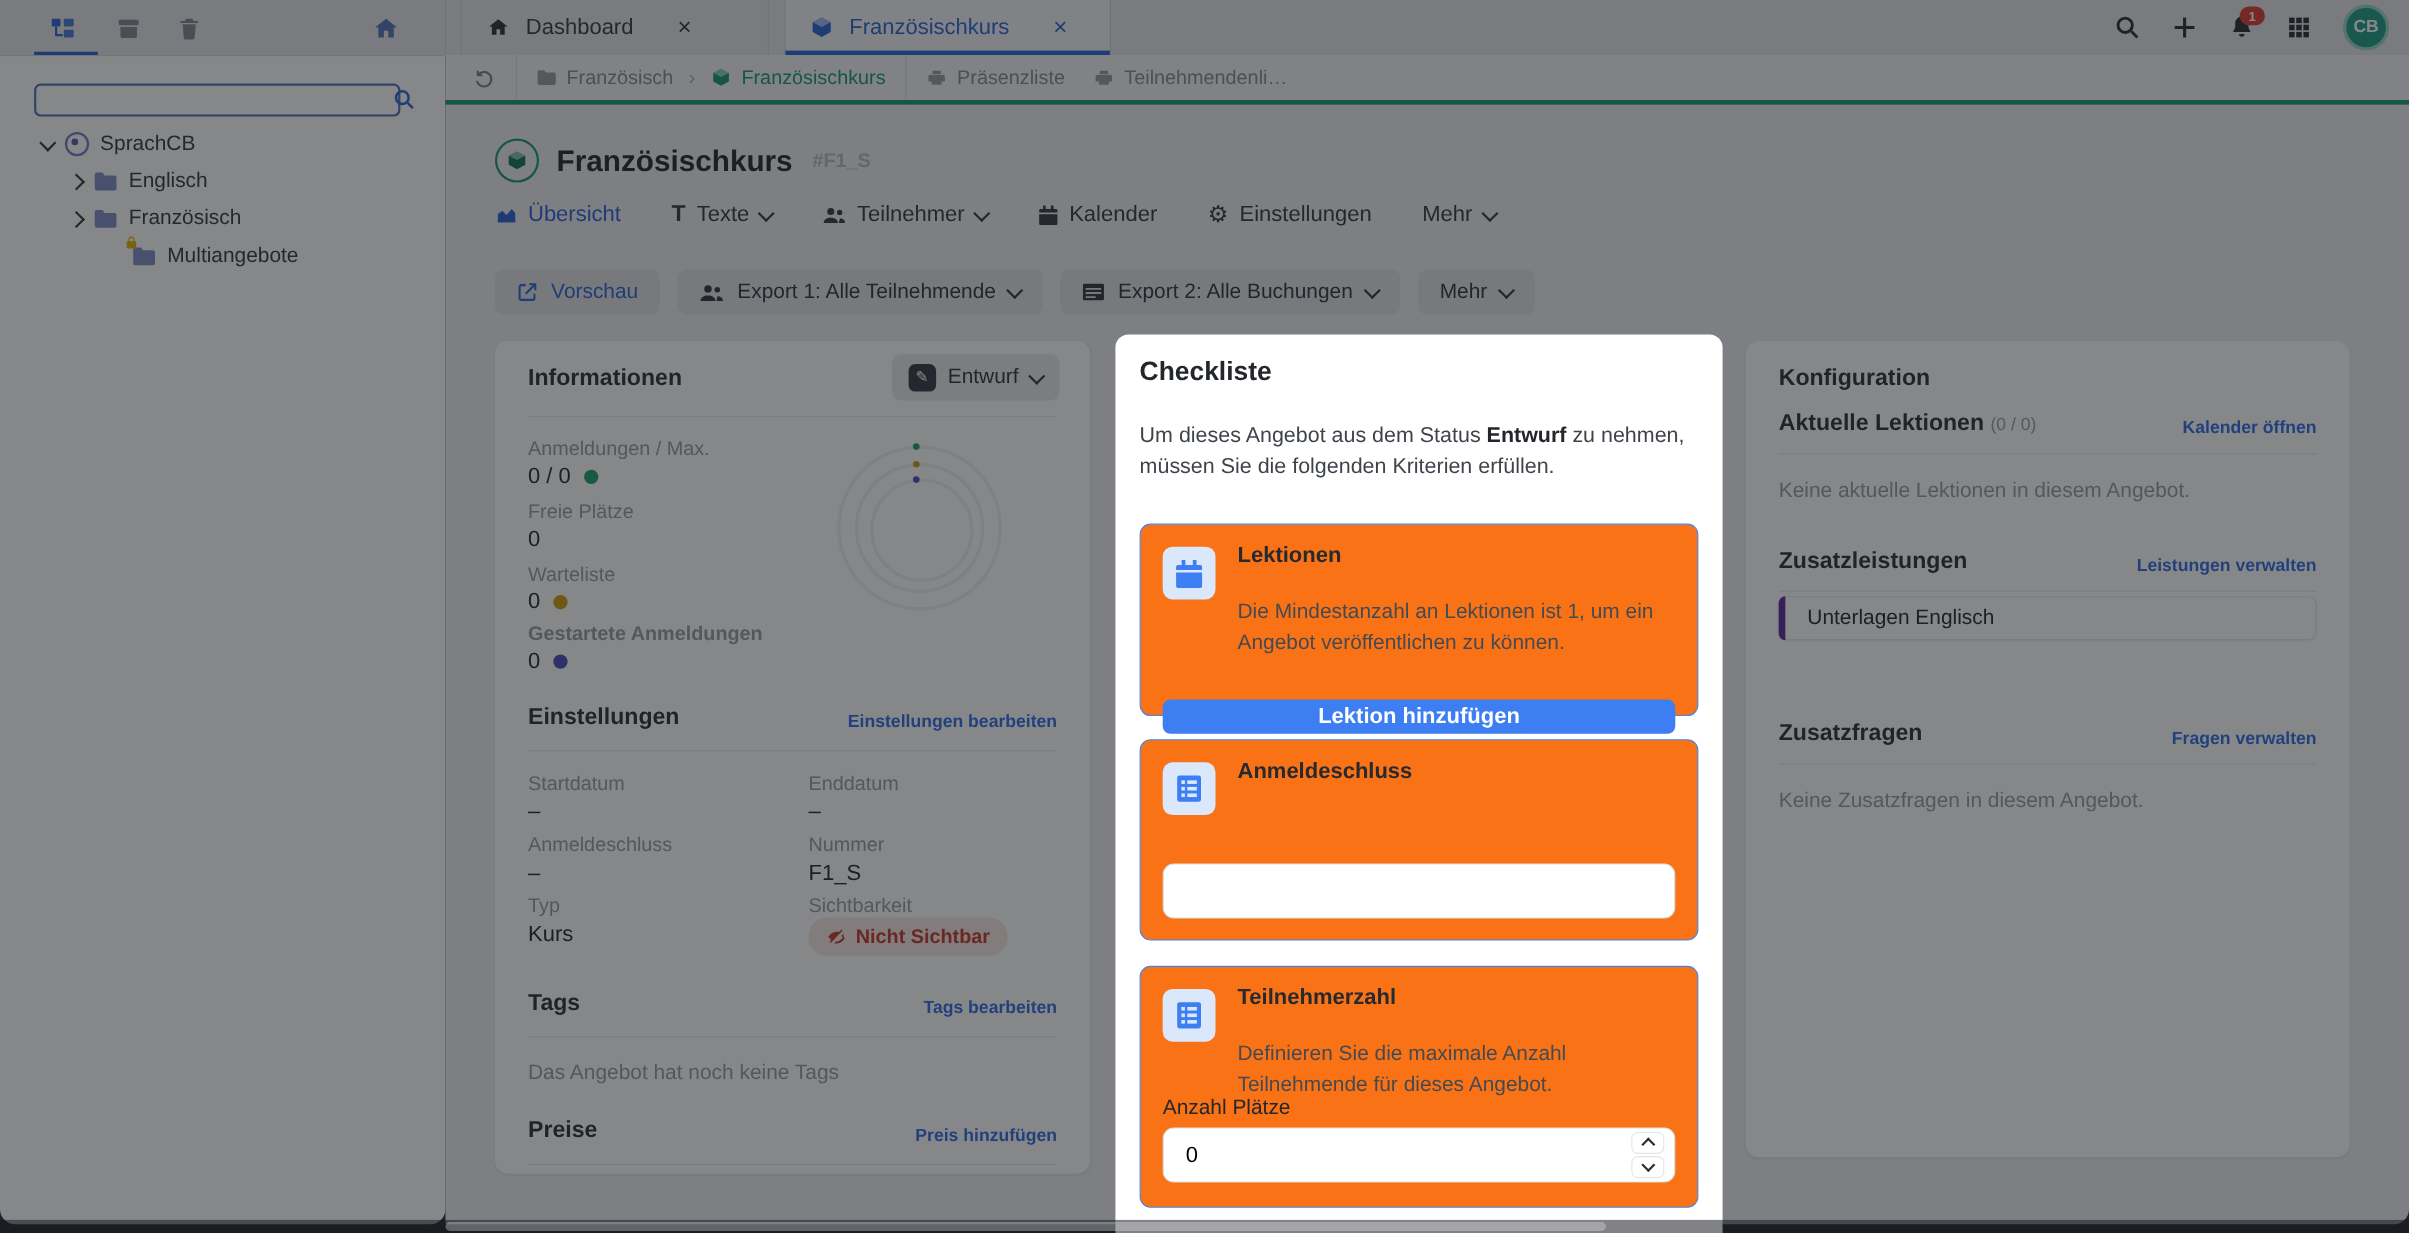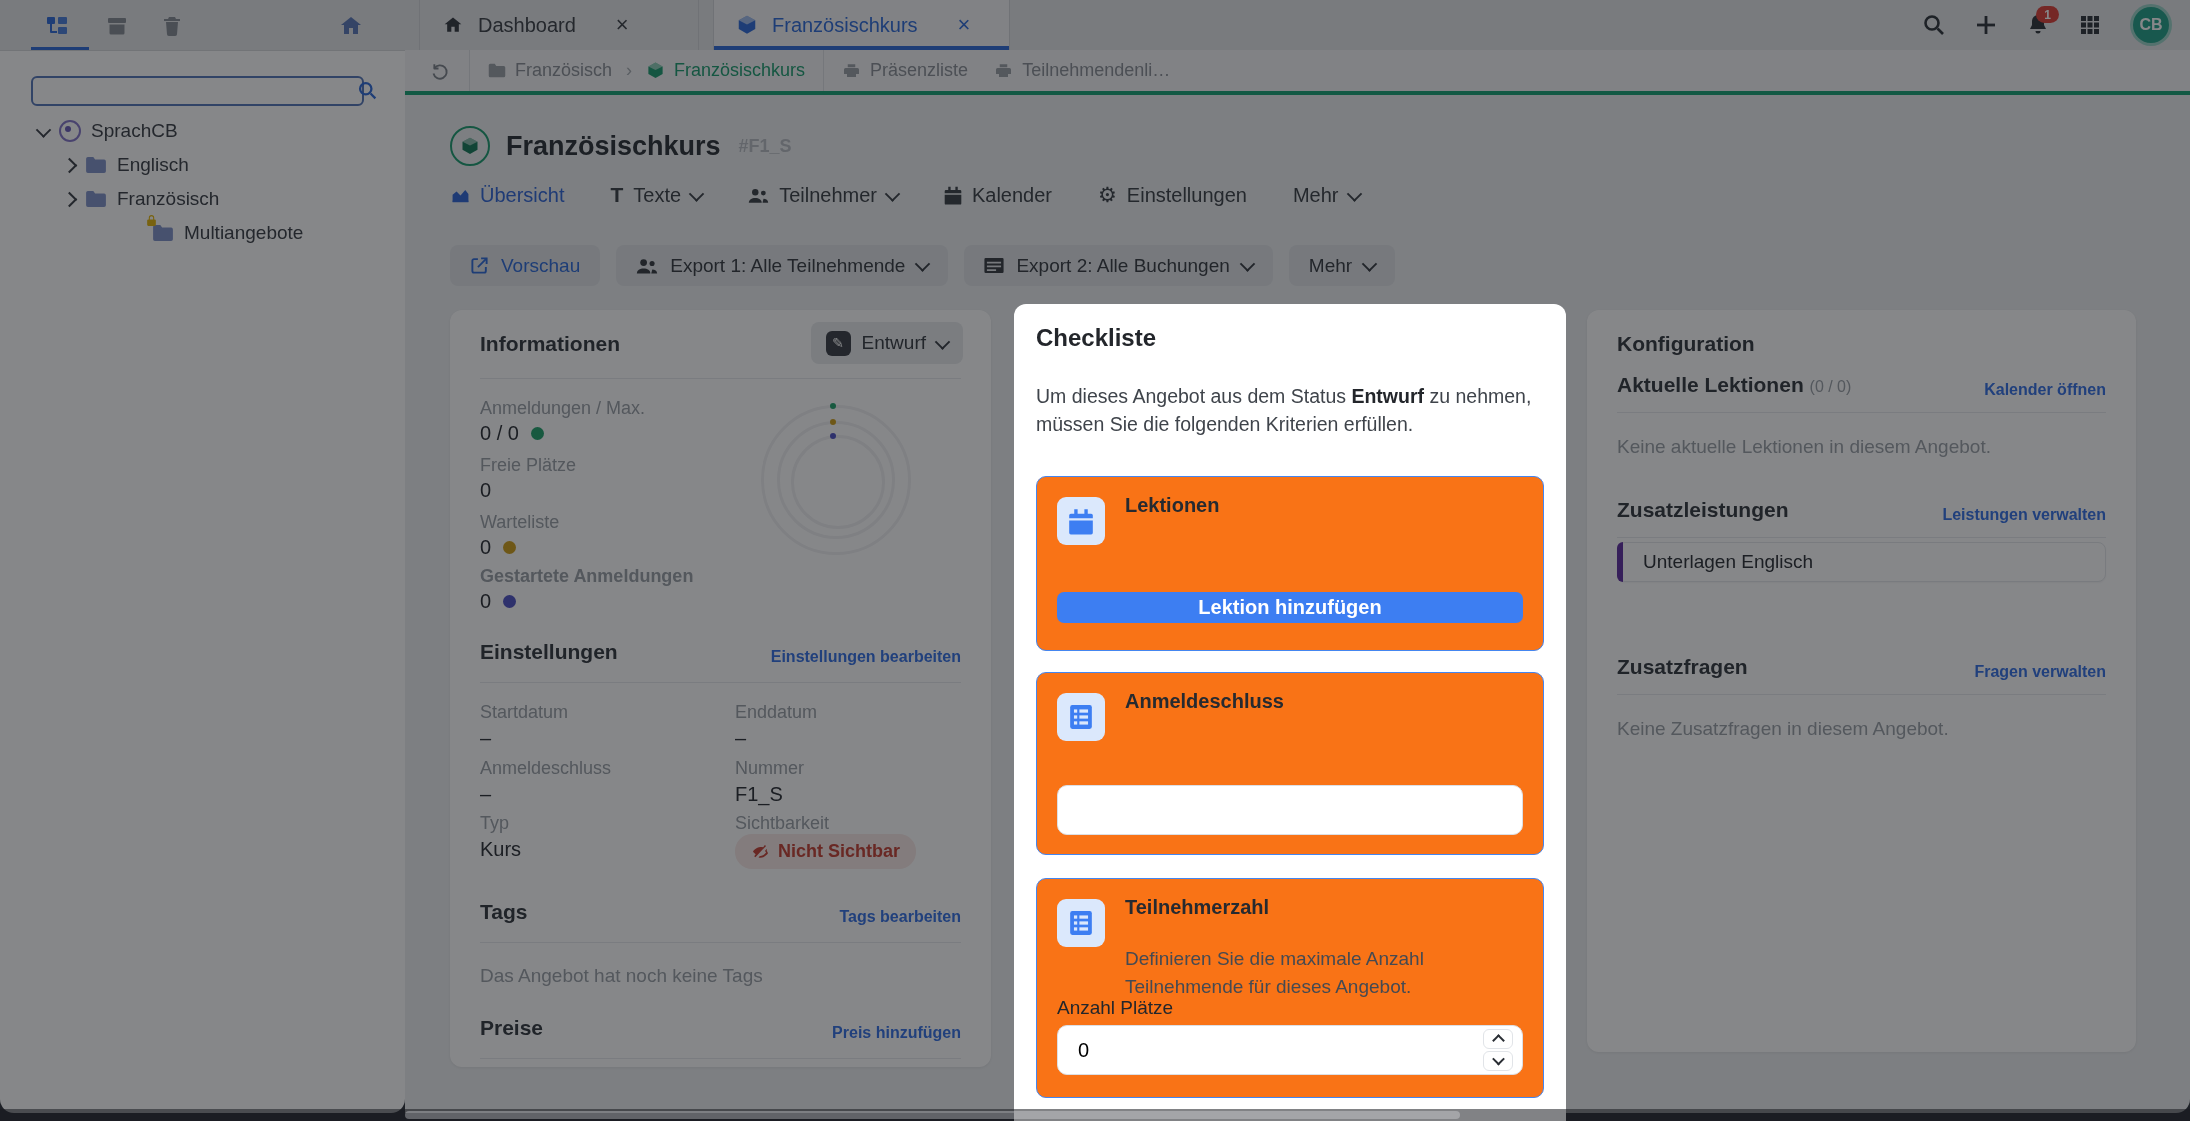--- a/index.html
+++ b/index.html
@@ -87,21 +87,21 @@
   .modal h1{margin:0;position:absolute;left:22px;top:20px;font-size:24px;font-weight:bold;color:#23262b;}
   .mdesc{position:absolute;left:22px;top:58px;width:505px;font-size:19.5px;line-height:28px;color:#3f444b;}
   .mdesc b{color:#23262b;}
   .pubrow{position:absolute;left:22px;top:130px;width:508px;height:42px;display:flex;gap:3px;}
   .pubmain{flex:1;background:#b5cff7;border:none;border-radius:8px 0 0 8px;color:#fff;font:bold 20px "Liberation Sans",sans-serif;cursor:default;}
   .pubdots{width:38px;background:#b5cff7;border:none;border-radius:0 8px 8px 0;color:#fff;font-size:13px;letter-spacing:1px;cursor:pointer;}
   .mcard{position:absolute;left:22px;width:508px;background:#f97316;border:1.5px solid #4486f0;border-radius:10px;box-sizing:border-box;}
   .mcard .tile{position:absolute;left:20px;top:20px;width:48px;height:48px;border-radius:9px;background:#dbe8fc;color:#3d7ef2;display:flex;align-items:center;justify-content:center;}
   .mcard h3{margin:0;position:absolute;left:88px;top:17px;font-size:20px;font-weight:600;color:#262a30;}
   .mcard .cdesc{position:absolute;left:88px;top:47px;width:395px;font-size:19px;line-height:28px;color:#454a52;}
-  .bluebtn{position:absolute;left:20px;width:466px;height:31px;background:#3d7ef2;border:none;border-radius:7px;color:#fff;font:600 20px "Liberation Sans",sans-serif;cursor:pointer;}
+  .bluebtn{position:absolute;left:20px;width:466px;height:31px;background:#3d7ef2;border:none;border-radius:7px;color:#fff;font:600 20px "Liberation Sans",sans-serif;cursor:pointer;margin-top:44px;}
   .minput{position:absolute;left:20px;width:466px;height:50px;border:1px solid #dcdfe4;border-radius:10px;background:#fff;font:20px "Liberation Sans",sans-serif;padding:0 20px;box-sizing:border-box;outline:none;}
   .numwrap{position:absolute;left:20px;width:466px;height:50px;}
   .numwrap input{width:100%;height:100%;border:1px solid #dcdfe4;border-radius:10px;background:#fff;font:20px "Liberation Sans",sans-serif;padding:0 20px;box-sizing:border-box;outline:none;}
   .step{position:absolute;right:10px;width:30px;height:20px;background:#fff;border:1px solid #e1e4e8;border-radius:6px;display:flex;align-items:center;justify-content:center;color:#2a2e34;cursor:pointer;padding:0;}
   .step.up{top:4px;}.step.dn{top:26px;}
   .step .chv{width:7px;height:7px;}
   .flabel2{position:absolute;left:20px;font-size:19px;color:#23262b;}
 
   
   .hscroll{position:absolute;left:0;bottom:0;width:2190px;height:12px;background:rgba(25,28,33,.55);z-index:70;}
@@ -168,21 +168,21 @@
       </div>
       <div class="trow" style="padding-left:64px;">
         <span class="chv right" style="color:#3a3f46;"></span>
         <span class="folder-ic">
             <svg width="22" height="18" viewBox="0 0 24 20" fill="currentColor">
               <path d="M1 3a2 2 0 0 1 2-2h6l2 3h10a2 2 0 0 1 2 2v11a2 2 0 0 1-2 2H3a2 2 0 0 1-2-2z"></path>
             </svg>
           </span>
         <span>Französisch</span>
       </div>
-      <div class="trow" style="padding-left:120px;margin-left:32px;">
+      <div class="trow" style="padding-left:120px;">
         <span class="lockwrap folder-ic">
           <span class="lock-ic">
               <svg width="13" height="13" viewBox="0 0 24 24" fill="currentColor">
                 <path d="M7 10V7a5 5 0 0 1 10 0v3h1a2 2 0 0 1 2 2v8a2 2 0 0 1-2 2H6a2 2 0 0 1-2-2v-8a2 2 0 0 1 2-2zm2 0h6V7a3 3 0 0 0-6 0z"></path>
               </svg>
             </span>
           <svg width="22" height="18" viewBox="0 0 24 20" fill="currentColor">
               <path d="M1 3a2 2 0 0 1 2-2h6l2 3h10a2 2 0 0 1 2 2v11a2 2 0 0 1-2 2H3a2 2 0 0 1-2-2z"></path>
             </svg>
         </span>
@@ -470,20 +470,21 @@
     <p class="mdesc"><span>Um dieses Angebot aus dem Status </span><b>Entwurf</b><span> zu nehmen, müssen Sie die folgenden Kriterien erfüllen.</span></p>
 
 
     <div class="mcard" style="top:172px;height:175px;">
       <span class="tile">
         <svg width="26" height="27" viewBox="0 0 22 24" fill="currentColor">
             <path d="M2 5h18a1.5 1.5 0 0 1 1.5 1.5V9H.5V6.5A1.5 1.5 0 0 1 2 5zm-1.5 6h21v11A1.5 1.5 0 0 1 20 23.5H2A1.5 1.5 0 0 1 .5 22zM5 1h3v5H5zm9 0h3v5h-3zM4 14h6v6H4z"></path>
           </svg>
       </span>
       <h3>Lektionen</h3>
+      <p class="cdesc">Die Mindestanzahl an Lektionen ist 1, um ein Angebot veröffentlichen zu können.</p>
       <button class="bluebtn" style="top:115px;">Lektion hinzufügen</button>
     </div>
 
     <div class="mcard" style="top:368px;height:183px;">
       <span class="tile">
         <svg width="24" height="26" viewBox="0 0 22 24" fill="currentColor">
             <rect x="1" y="1" width="20" height="22" rx="2"></rect>
             <g fill="#dbe8fc">
               <rect x="4.5" y="5" width="3" height="3"></rect>
               <rect x="9.5" y="5" width="8" height="3"></rect>

